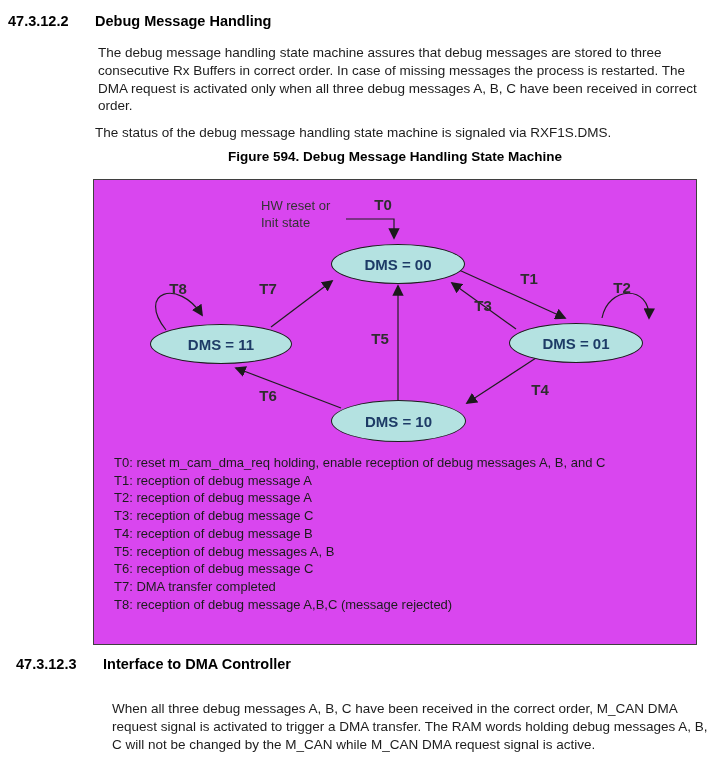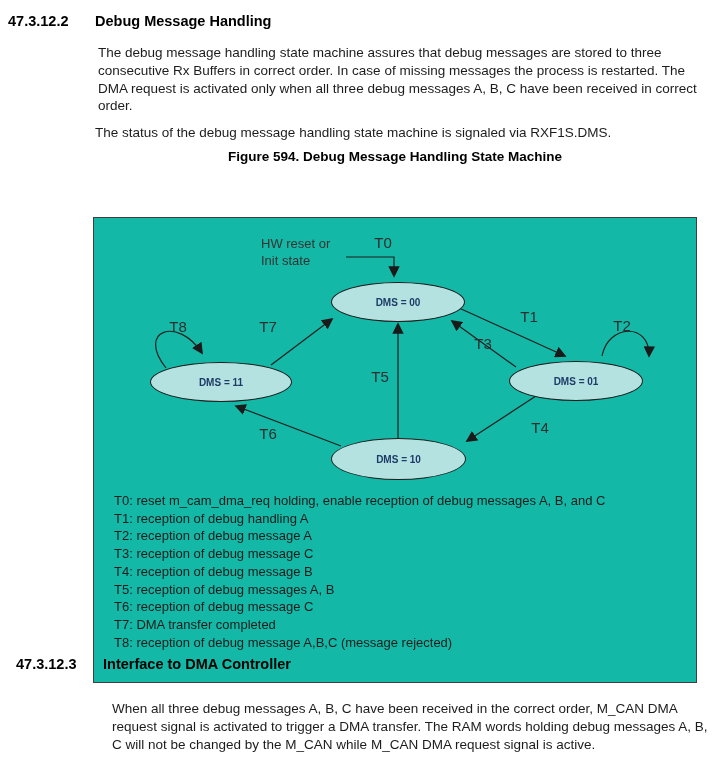--- a/index.html
+++ b/index.html
@@ -12,37 +12,37 @@
   .sect-num{display:inline-block;width:87px;}
   .sect-title{display:inline-block;}
 
   .para{position:absolute;left:95px;width:604px;font-size:13.5px;line-height:17.8px;
         color:var(--text,#1c1c1c);text-align:left;}
 
   .fig-caption{position:absolute;left:93px;top:149px;width:604px;text-align:center;
                font-weight:bold;font-size:13.5px;color:#000;}
 
   .fig-box{position:absolute;left:93px;top:179px;width:602px;height:464px;
-           border:1.5px solid #3f3f3f;background:#14b8a6;margin-top:38px;}
+           border:1.5px solid #3f3f3f;background:#d946ef;}
   .fig-box svg{position:absolute;left:0;top:0;width:602px;height:464px;}
 
   .hw-note{position:absolute;left:167px;top:17px;font-size:13px;line-height:17px;
            color:#333;white-space:pre-line;}
 
   .state{position:absolute;border-radius:50%;
          background:var(--state-fill,#b4e2e1);
          border:1.5px solid var(--state-border,#1c1c1c);
          display:flex;align-items:center;justify-content:center;
-         font-size:10px;font-weight:bold;color:var(--state-text,#1d3b66);}
+         font-size:15px;font-weight:bold;color:var(--state-text,#1d3b66);}
   .st-00{left:237px;top:64px;width:132px;height:38px;}
   .st-01{left:415px;top:143px;width:132px;height:38px;}
   .st-11{left:56px;top:144px;width:140px;height:38px;}
   .st-10{left:237px;top:220px;width:133px;height:40px;}
 
-  .tlab{position:absolute;transform:translate(-50%,-50%);font-size:15px;font-weight:normal;
+  .tlab{position:absolute;transform:translate(-50%,-50%);font-size:15px;font-weight:bold;
         color:#2e2e2e;white-space:nowrap;}
 
   .legend{position:absolute;left:20px;top:274px;font-size:13px;line-height:17.7px;
           color:#1c1c1c;white-space:nowrap;}
 </style>
 </head>
 <body>
 
 <div class="doc">
 
@@ -98,21 +98,21 @@
     <span class="tlab" style="left:528px;top:107px;">T2</span>
     <span class="tlab" style="left:389px;top:125px;text-align:center;">T3</span>
     <span class="tlab" style="left:446px;top:209px;">T4</span>
     <span class="tlab" style="left:286px;top:158px;">T5</span>
     <span class="tlab" style="left:174px;top:215px;">T6</span>
     <span class="tlab" style="left:174px;top:108px;">T7</span>
     <span class="tlab" style="left:84px;top:108px;">T8</span>
 
     <div class="legend">
       <div>T0: reset m_cam_dma_req holding, enable reception of debug messages A, B, and C</div>
-      <div>T1: reception of debug handling A</div>
+      <div>T1: reception of debug message A</div>
       <div>T2: reception of debug message A</div>
       <div>T3: reception of debug message C</div>
       <div>T4: reception of debug message B</div>
       <div>T5: reception of debug messages A, B</div>
       <div>T6: reception of debug message C</div>
       <div>T7: DMA transfer completed</div>
       <div>T8: reception of debug message A,B,C (message rejected)</div>
     </div>
   </div>
 

